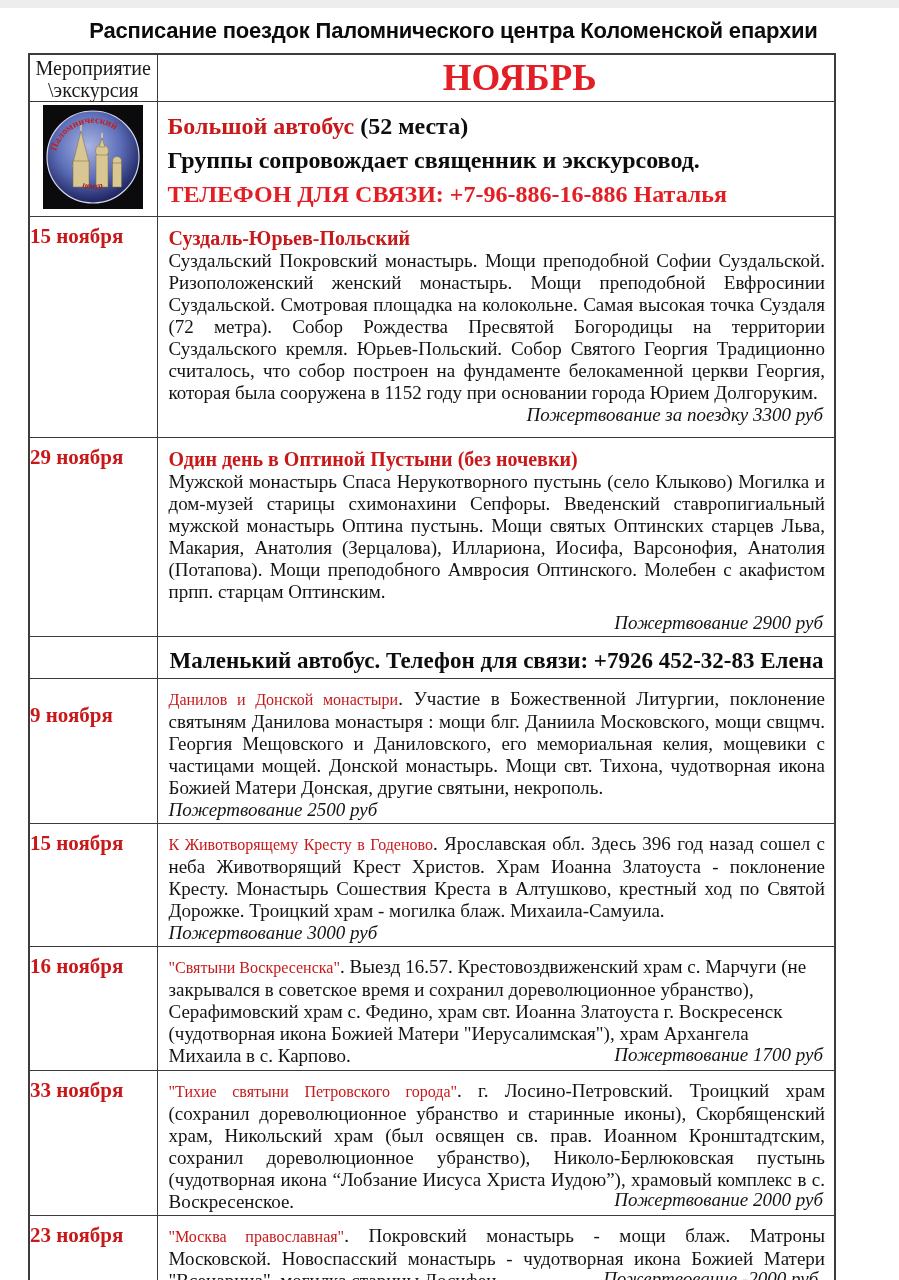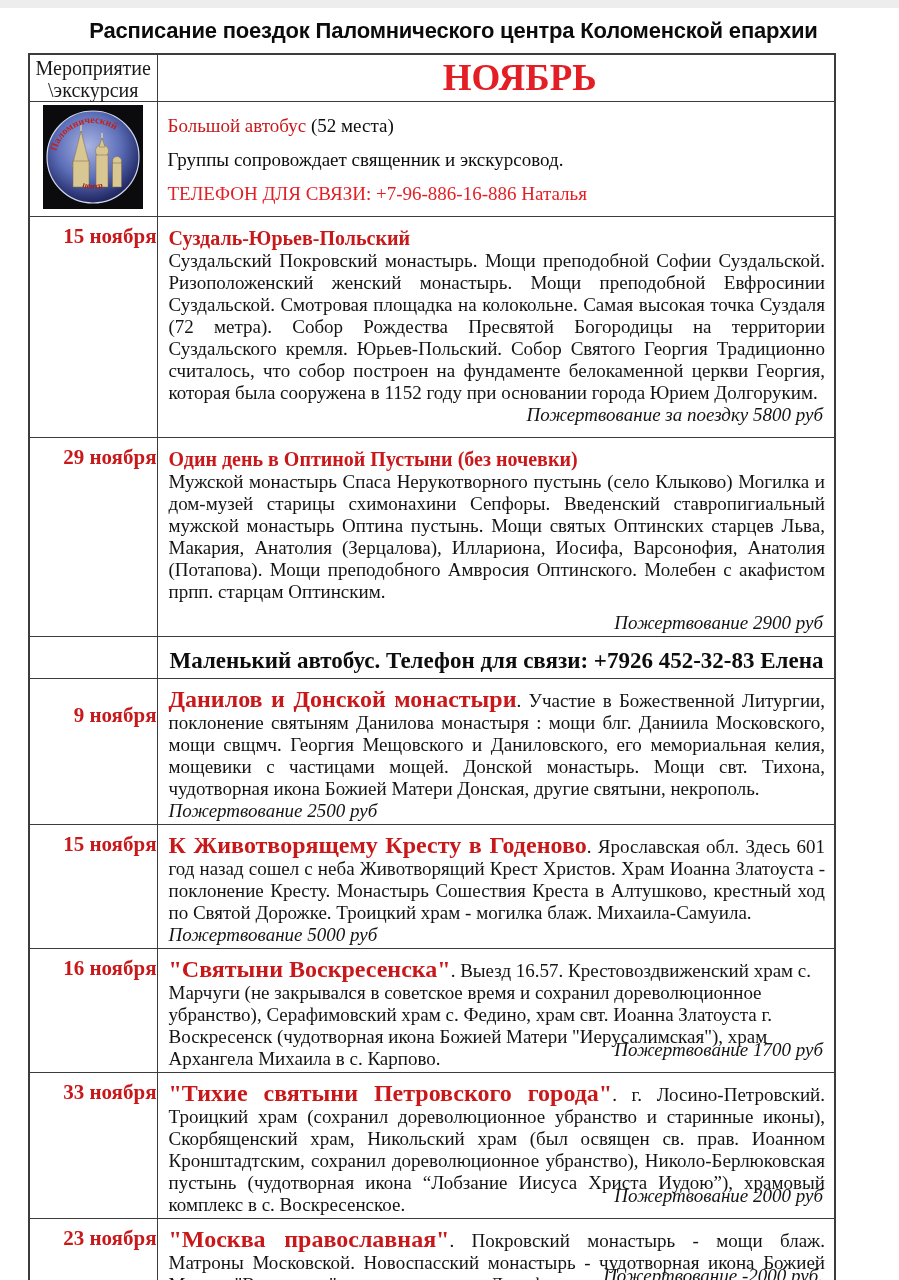--- a/index.html
+++ b/index.html
@@ -35,42 +35,42 @@
   .cell-event-header{
     text-align:center;font-size:20px;line-height:22px;color:#1a1a1a;
     padding-top:2px;height:46px;vertical-align:middle;
   }
   .cell-month{
     text-align:center;vertical-align:middle;height:46px;
     color:var(--red-bright);font-weight:bold;font-size:37px;line-height:40px;padding-left:48px;
   }
   .cell-logo{height:112px;vertical-align:middle;text-align:center;padding:3px;}
   .cell-bigbus{padding:4px 10px 2px 10px;vertical-align:middle;}
-  .bigbus-line{font-weight:normal;font-size:19px;line-height:34px;color:#0d0d0d;}
+  .bigbus-line{font-weight:bold;font-size:24px;line-height:34px;color:#0d0d0d;}
   .red{color:var(--red-title);}
   .red2{color:var(--red-bright);}
 
   .cell-date{
-    text-align:right;font-weight:bold;font-size:21px;
+    text-align:left;font-weight:bold;font-size:21px;
     color:var(--red-title);padding-top:7px;
   }
   .cell-date.pad-mid{padding-top:24px;}
   .cell-body{padding:9px 9px 2px 11px;position:relative;}
   .row-title{font-weight:bold;font-size:20px;line-height:24px;color:var(--red-title);}
-  .row-title-inline{font-weight:bold;font-size:24px;color:var(--red-title);}
+  .row-title-inline{font-weight:normal;font-size:16px;color:var(--red-title);}
   p.body{
     font-size:19px;line-height:22px;color:#141414;text-align:justify;
   }
   p.body.align-left{text-align:left;}
   .donation{
     font-style:italic;font-size:19px;line-height:22px;color:#141414;
   }
   .donation.right{text-align:right;padding-right:2px;}
   .donation.gap{margin-top:9px;}
-  .donation.abs{position:absolute;right:11px;bottom:11px;text-align:center;}
+  .donation.abs{position:absolute;right:11px;bottom:4px;text-align:center;}
   .cell-smallbus{vertical-align:bottom;padding:2px 10px 3px 12px;height:42px;}
   .smallbus-line{font-weight:bold;font-size:23px;line-height:28px;color:#0d0d0d;}
 
   tr.r0 td{height:221px;} tr.r1 td{height:181px;}
   tr.r2 td{height:140px;} tr.r3 td{height:114px;}
   tr.r4 td{height:124px;} tr.r5 td{height:135px;}
   tr.r6 td{height:77px;}
 </style>
 </head>
 <body>
@@ -135,21 +135,21 @@
         <div class="bigbus-line">Группы сопровождает священник и экскурсовод.</div>
         <div class="bigbus-line red2">ТЕЛЕФОН ДЛЯ СВЯЗИ:  +7-96-886-16-886 Наталья</div>
       </td>
     </tr>
 
     <tr class="r0">
       <td class="cell-date"><span>15 ноября</span></td>
       <td class="cell-body">
         <div class="row-title">Суздаль-Юрьев-Польский</div>
         <p class="body">Суздальский Покровский монастырь. Мощи преподобной Софии Суздальской. Ризоположенский женский монастырь. Мощи преподобной Евфросинии Суздальской. Смотровая площадка на колокольне. Самая высокая точка Суздаля (72 метра). Собор Рождества Пресвятой Богородицы на территории Суздальского кремля. Юрьев-Польский. Собор Святого Георгия Традиционно считалось, что собор построен на фундаменте белокаменной церкви Георгия, которая была сооружена в 1152 году при основании города Юрием Долгоруким.</p>
-        <div class="donation right">Пожертвование за поездку 5800 руб</div>
+        <div class="donation right">Пожертвование за поездку 3300 руб</div>
       </td>
     </tr>
 
     <tr class="r1">
       <td class="cell-date"><span>29 ноября</span></td>
       <td class="cell-body">
         <div class="row-title">Один день в Оптиной Пустыни (без ночевки)</div>
         <p class="body">Мужской монастырь Спаса Нерукотворного пустынь (село Клыково) Могилка и дом-музей старицы схимонахини Сепфоры. Введенский ставропигиальный мужской монастырь Оптина пустынь. Мощи святых Оптинских старцев Льва, Макария, Анатолия (Зерцалова), Иллариона, Иосифа, Варсонофия, Анатолия (Потапова). Мощи преподобного Амвросия Оптинского. Молебен с акафистом прпп. старцам Оптинским.</p>
         <div class="donation right gap">Пожертвование 2900 руб</div>
       </td>
@@ -166,22 +166,22 @@
       <td class="cell-date pad-mid"><span>9 ноября</span></td>
       <td class="cell-body">
         <p class="body"><span class="row-title-inline">Данилов и Донской монастыри</span><span>. Участие в Божественной Литургии, поклонение святыням Данилова монастыря : мощи блг. Даниила Московского, мощи свщмч. Георгия Мещовского и Даниловского, его мемориальная келия, мощевики с частицами мощей. Донской монастырь. Мощи свт. Тихона, чудотворная икона Божией Матери Донская, другие святыни, некрополь.</span></p>
         <div class="donation">Пожертвование 2500 руб</div>
       </td>
     </tr>
 
     <tr class="r3">
       <td class="cell-date"><span>15 ноября</span></td>
       <td class="cell-body">
-        <p class="body"><span class="row-title-inline">К Животворящему Кресту в Годеново</span><span>. Ярославская обл. Здесь 601 год назад сошел с неба Животворящий Крест Христов. Храм Иоанна Златоуста - поклонение Кресту. Монастырь Сошествия Креста в Алтушково, крестный ход по Святой Дорожке. Троицкий храм - могилка блаж. Михаила-Самуила.</span></p>
-        <div class="donation">Пожертвование 5000 руб</div>
+        <p class="body"><span class="row-title-inline">К Животворящему Кресту в Годеново</span><span>. Ярославская обл. Здесь 396 год назад сошел с неба Животворящий Крест Христов. Храм Иоанна Златоуста - поклонение Кресту. Монастырь Сошествия Креста в Алтушково, крестный ход по Святой Дорожке. Троицкий храм - могилка блаж. Михаила-Самуила.</span></p>
+        <div class="donation">Пожертвование 3000 руб</div>
       </td>
     </tr>
 
     <tr class="r4">
       <td class="cell-date"><span>16 ноября</span></td>
       <td class="cell-body">
         <p class="body align-left"><span class="row-title-inline">"Святыни Воскресенска"</span><span>. Выезд 16.57. Крестовоздвиженский храм с. Марчуги (не закрывался в советское время и сохранил дореволюционное убранство), Серафимовский храм с. Федино, храм свт. Иоанна Златоуста г. Воскресенск (чудотворная икона Божией Матери "Иерусалимская"),  храм Архангела Михаила в с. Карпово.</span></p>
         <div class="donation abs">Пожертвование 1700 руб</div>
       </td>
     </tr>

